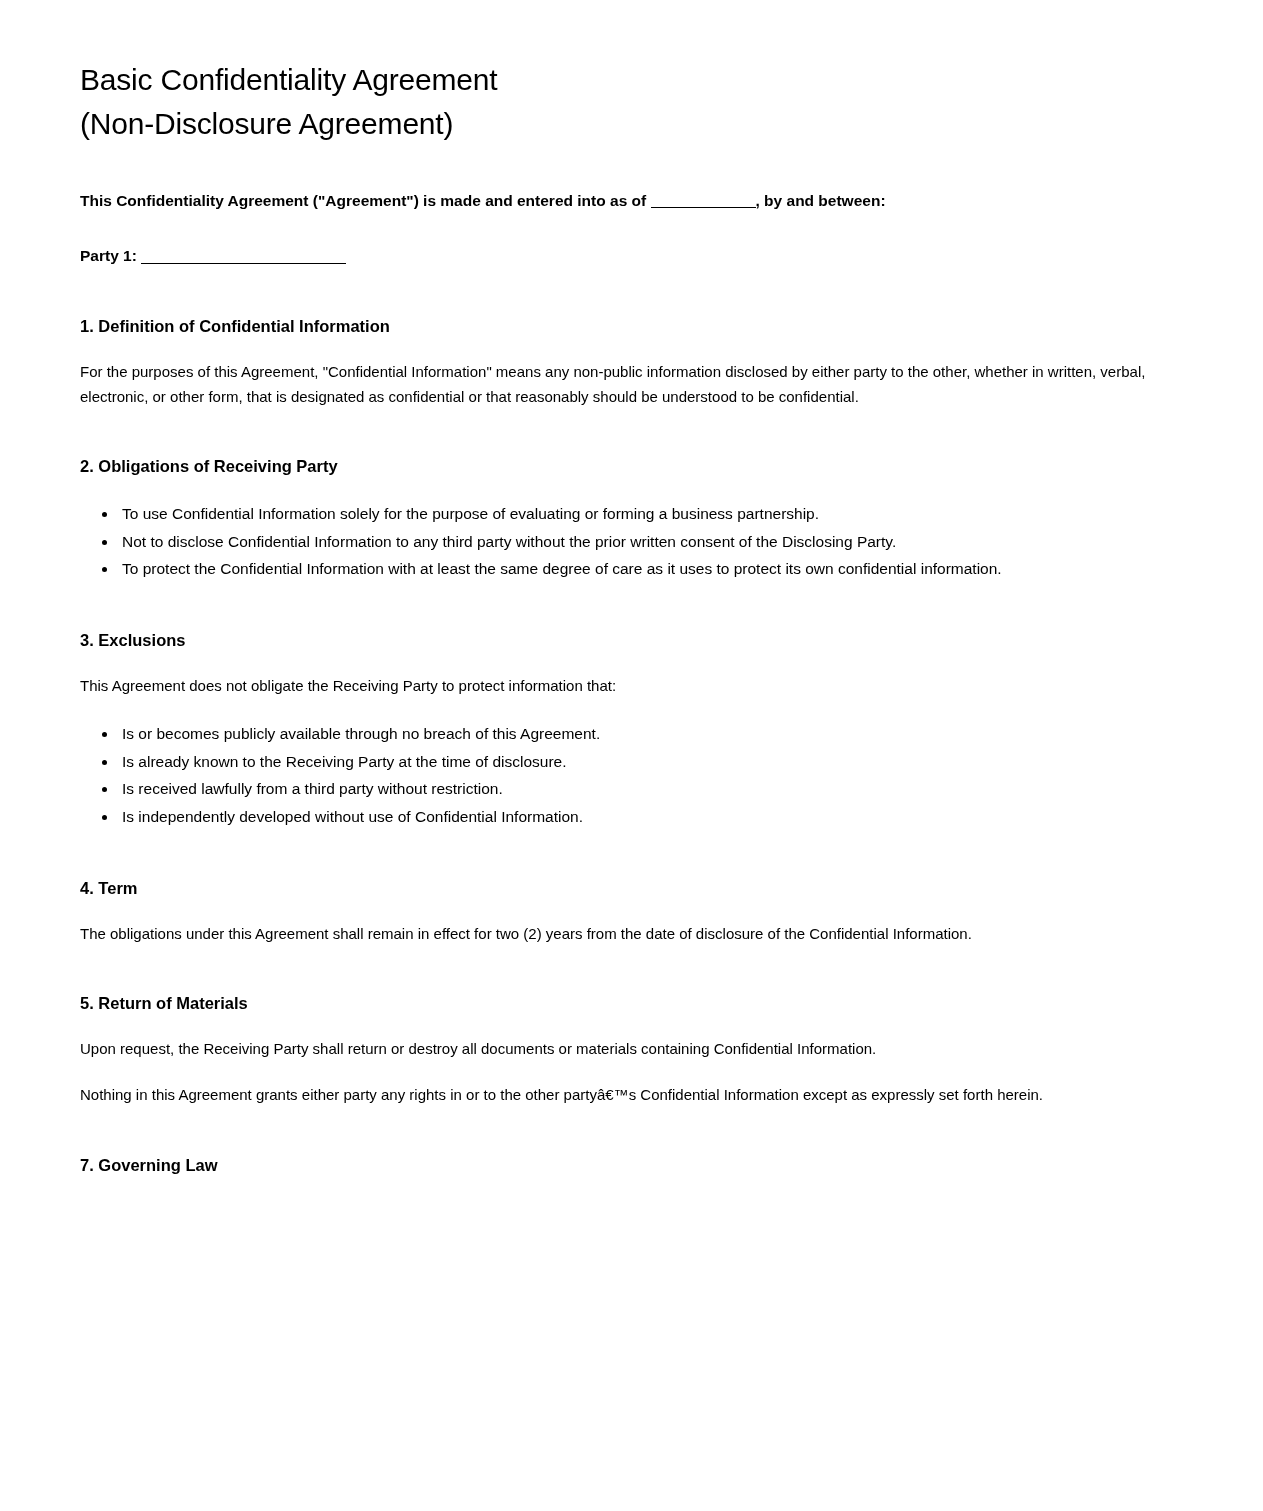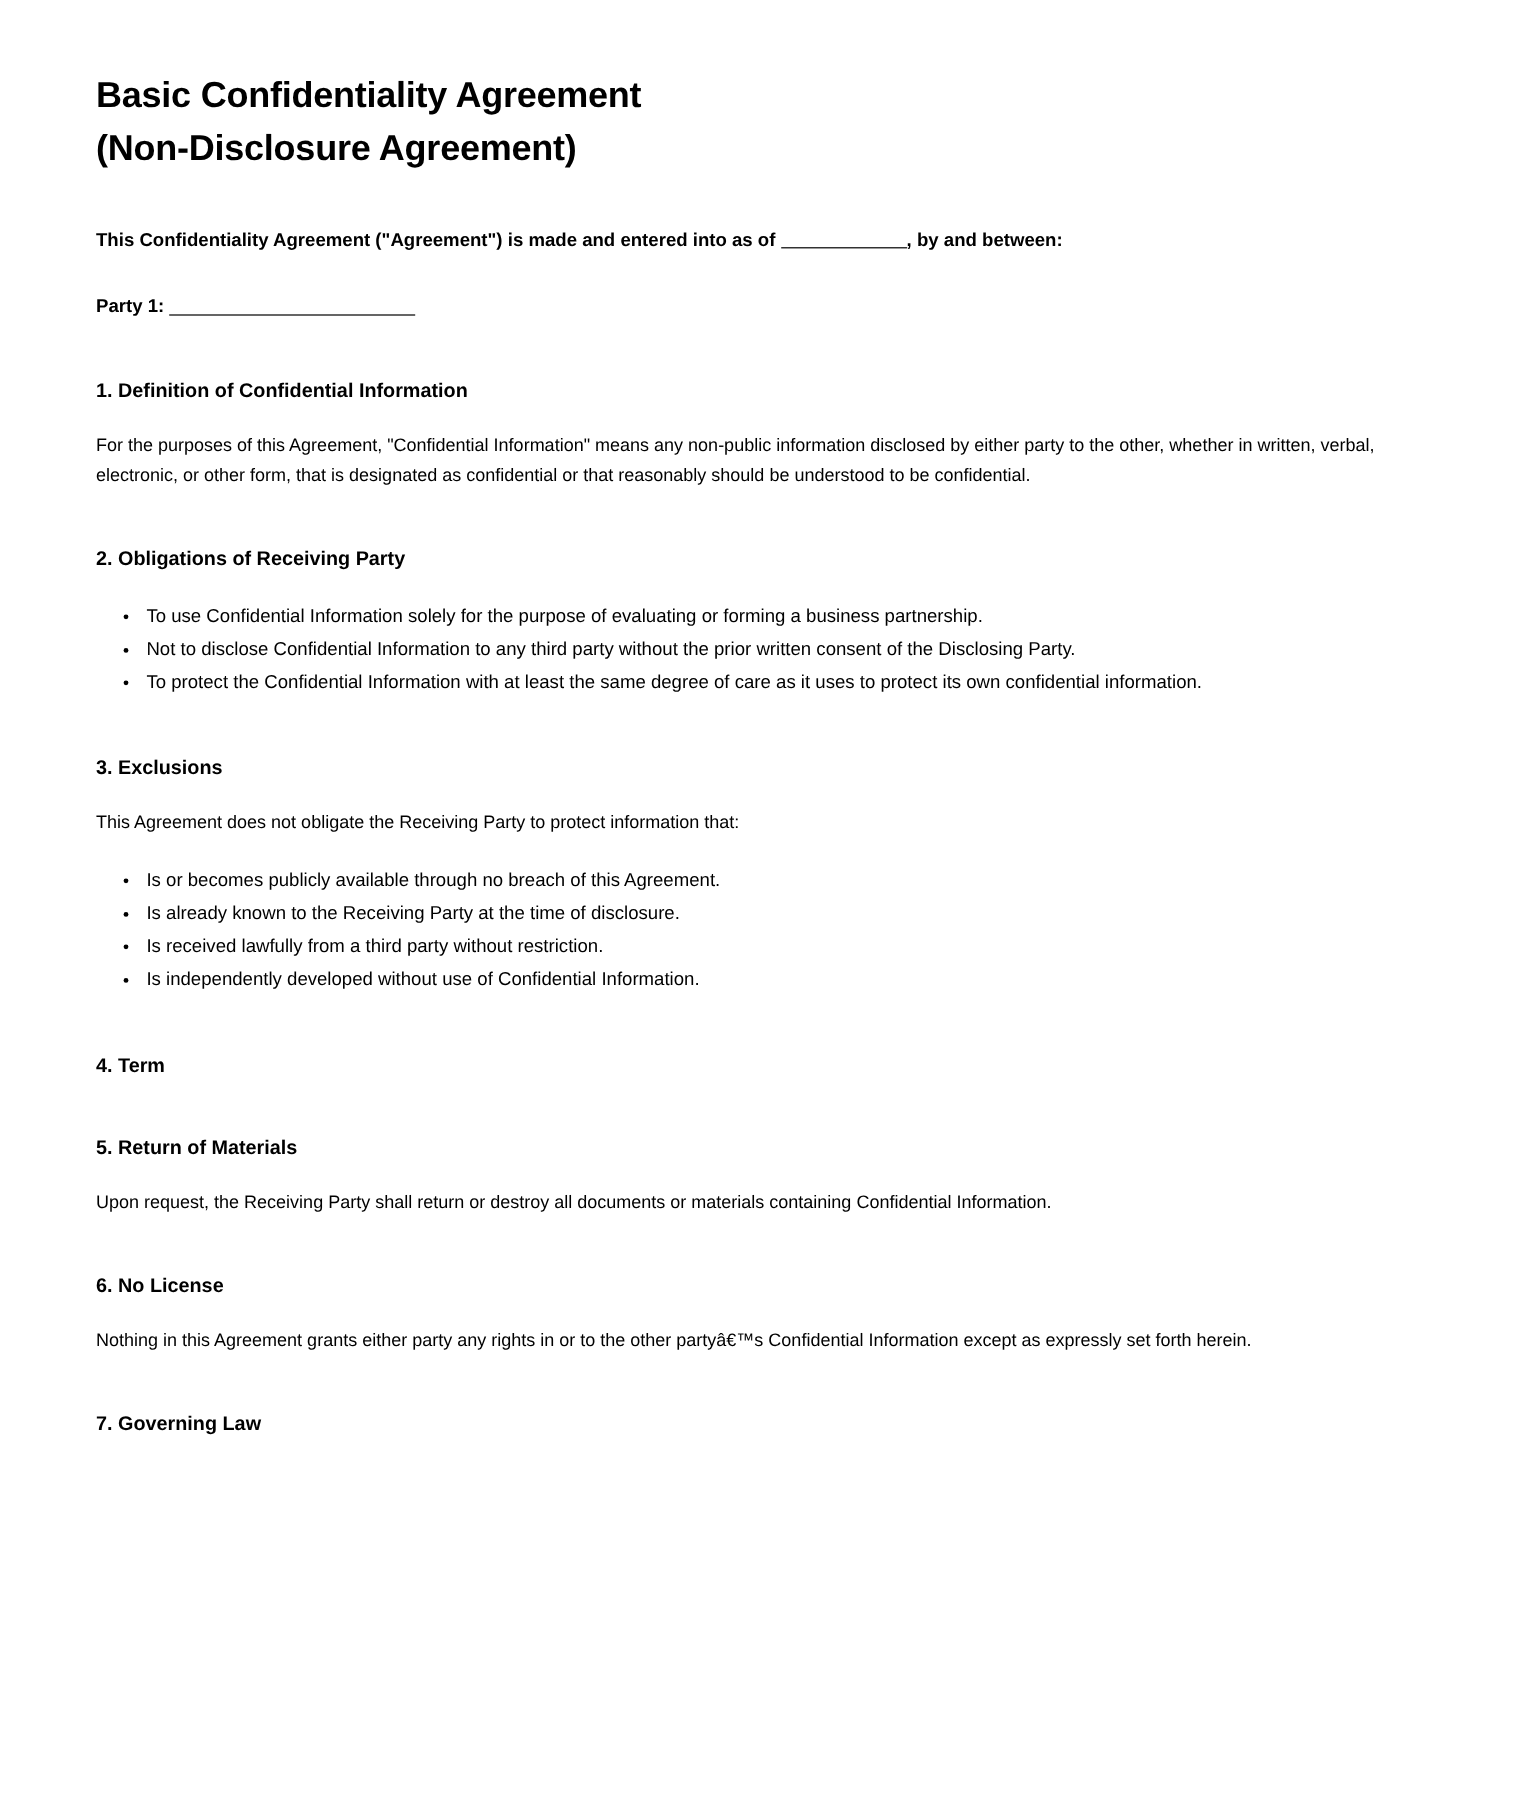--- a/index.html
+++ b/index.html
@@ -14,21 +14,21 @@
     color: #000000;
     -webkit-font-smoothing: antialiased;
   }
   .page {
     padding: 58px 80px 40px 80px;
     box-sizing: border-box;
   }
   h1.doc-title {
     font-size: 30px;
     line-height: 1.45;
-    font-weight: bold;
+    font-weight: normal;
     margin: 0 0 0 0;
     letter-spacing: -0.2px;
   }
   h1.doc-title .line {
     display: block;
   }
   p.intro {
     font-size: 15.5px;
     line-height: 1.5;
     margin: 44px 0 0 0;
@@ -114,22 +114,22 @@
   <h2 class="section">3. Exclusions</h2>
   <p class="body-text">This Agreement does not obligate the Receiving Party to protect information that:</p>
   <ul class="bullets">
     <li>Is or becomes publicly available through no breach of this Agreement.</li>
     <li>Is already known to the Receiving Party at the time of disclosure.</li>
     <li>Is received lawfully from a third party without restriction.</li>
     <li>Is independently developed without use of Confidential Information.</li>
   </ul>
 
   <h2 class="section">4. Term</h2>
+  <p class="body-text">The obligations under this Agreement shall remain in effect for two (2) years from the date of disclosure of the Confidential Information.</p>
 
   <h2 class="section">5. Return of Materials</h2>
   <p class="body-text">Upon request, the Receiving Party shall return or destroy all documents or materials containing Confidential Information.</p>
 
-  <h2 class="section">6. No License</h2>
   <p class="body-text">Nothing in this Agreement grants either party any rights in or to the other partyâ€™s Confidential Information except as expressly set forth herein.</p>
 
   <h2 class="section">7. Governing Law</h2>
 
 </div>
 
 </body></html>

